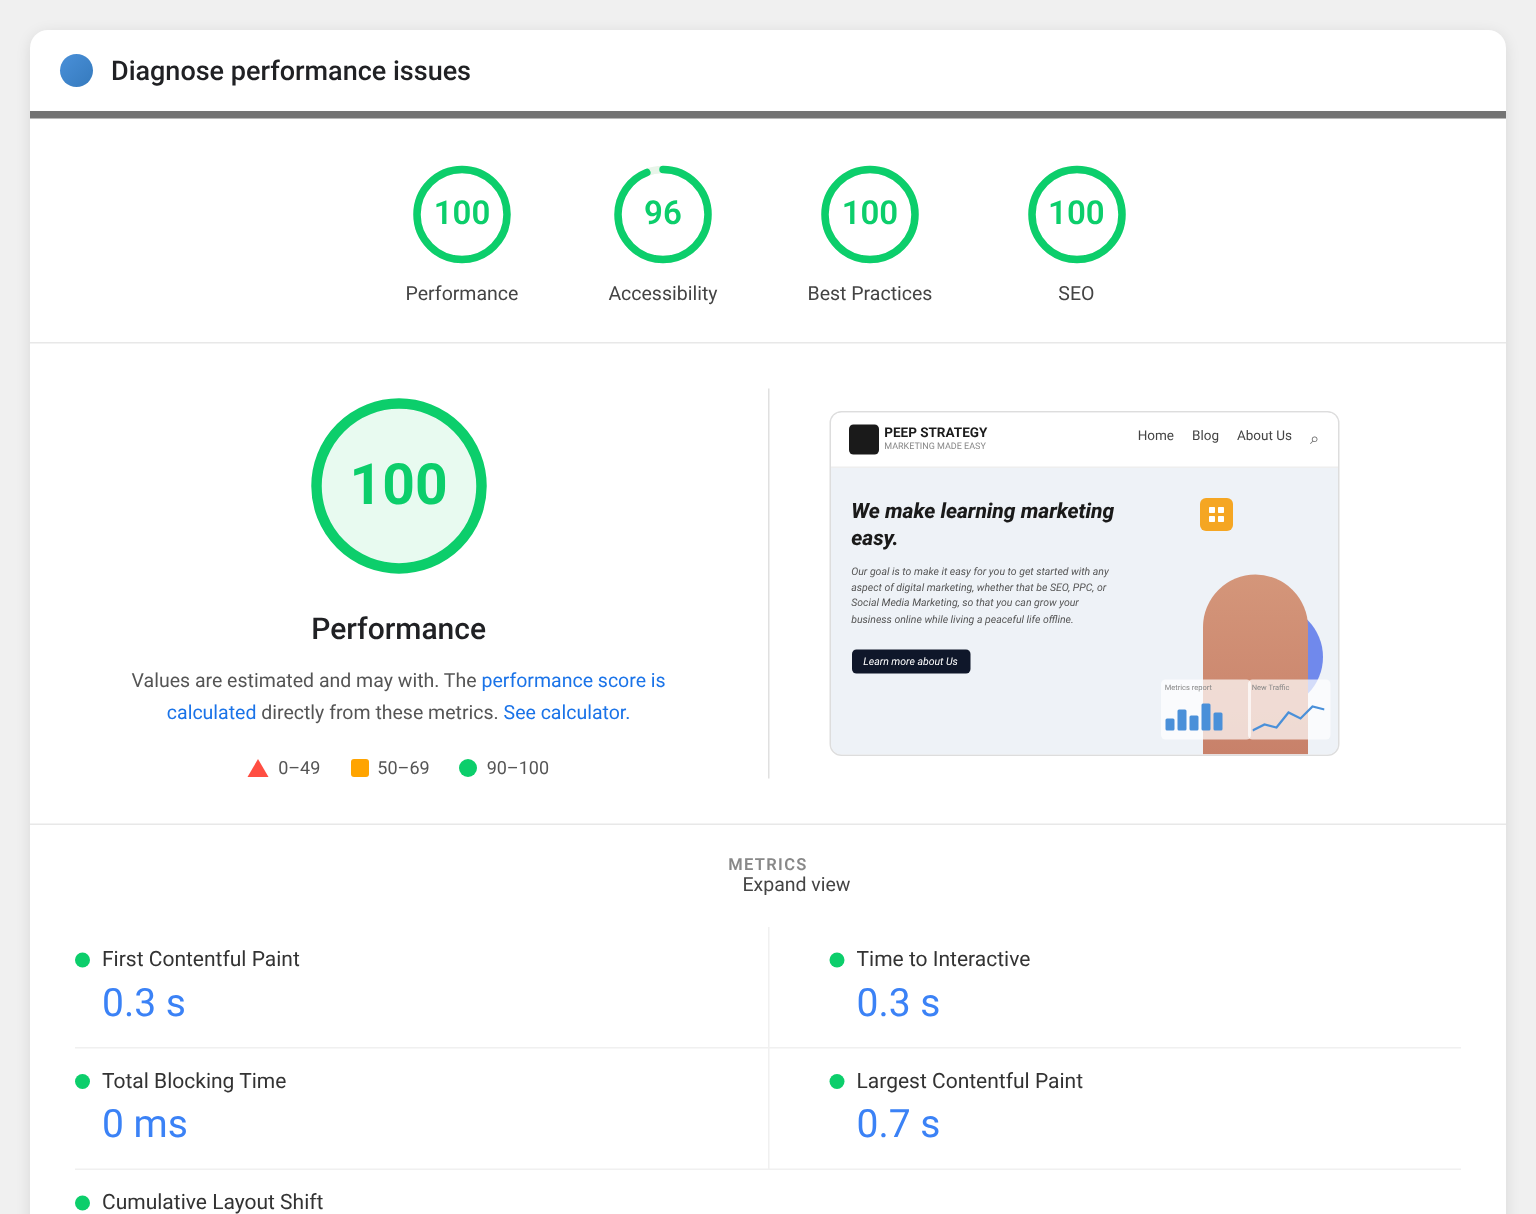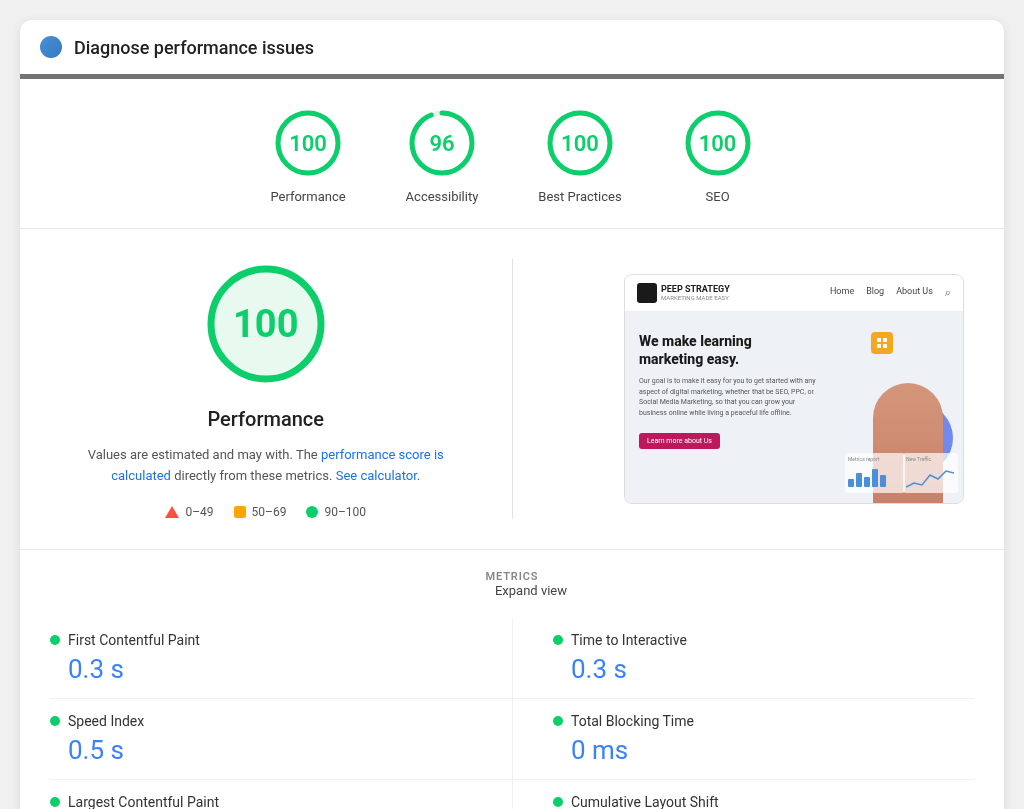--- a/index.html
+++ b/index.html
@@ -154,21 +154,21 @@
     }
     .divider-vertical {
       width: 1px;
       background: #e0e0e0;
       align-self: stretch;
     }
     .perf-right {
       flex: 1;
       display: flex;
       align-items: center;
-      justify-content: flex-end;
+      justify-content: flex-start;
     }
     .screenshot-frame {
       width: 340px;
       height: 230px;
       border: 1px solid #ddd;
       border-radius: 8px;
       overflow: hidden;
       background: #f8f9fa;
       display: flex;
       flex-direction: column;
@@ -211,36 +211,37 @@
     .screenshot-body {
       flex: 1;
       display: flex;
       background: #eef2f7;
       position: relative;
       overflow: hidden;
     }
     .hero-text {
       padding: 20px 14px;
       flex: 1;
+      font-style: italic;
     }
     .hero-headline {
       font-size: 14px;
       font-weight: 800;
       color: #1a1a1a;
       line-height: 1.3;
       margin-bottom: 8px;
     }
     .hero-sub {
       font-size: 7px;
       color: #555;
       line-height: 1.5;
       margin-bottom: 10px;
     }
     .hero-btn {
-      background: #be185d;
+      background: #0f172a;
       color: #fff;
       font-size: 7px;
       padding: 4px 8px;
       border-radius: 3px;
       display: inline-block;
     }
     .hero-image-area {
       width: 130px;
       position: relative;
       display: flex;
@@ -543,27 +544,20 @@
         <div class="metric-header-row">
           <div class="metric-dot"></div>
           <span class="metric-name">Time to Interactive</span>
         </div>
         <div class="metric-value">0.3 s</div>
       </div>
 
       <div class="metric-item">
         <div class="metric-header-row">
           <div class="metric-dot"></div>
-          <span class="metric-name">Speed Index</span>
-        </div>
-        <div class="metric-value">0.5 s</div>
-      </div>
-      <div class="metric-item">
-        <div class="metric-header-row">
-          <div class="metric-dot"></div>
           <span class="metric-name">Total Blocking Time</span>
         </div>
         <div class="metric-value">0 ms</div>
       </div>
 
       <div class="metric-item">
         <div class="metric-header-row">
           <div class="metric-dot"></div>
           <span class="metric-name">Largest Contentful Paint</span>
         </div>

